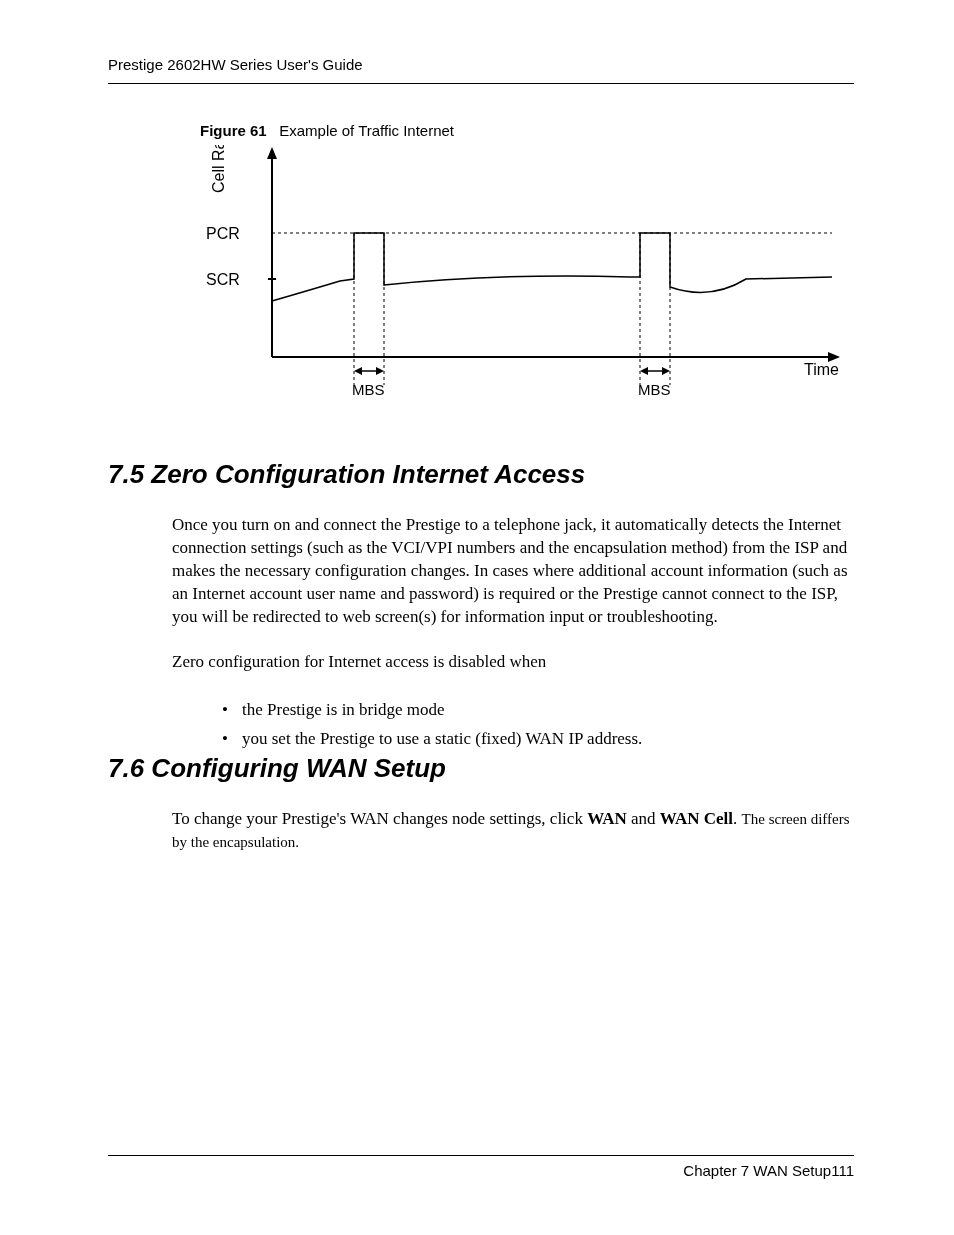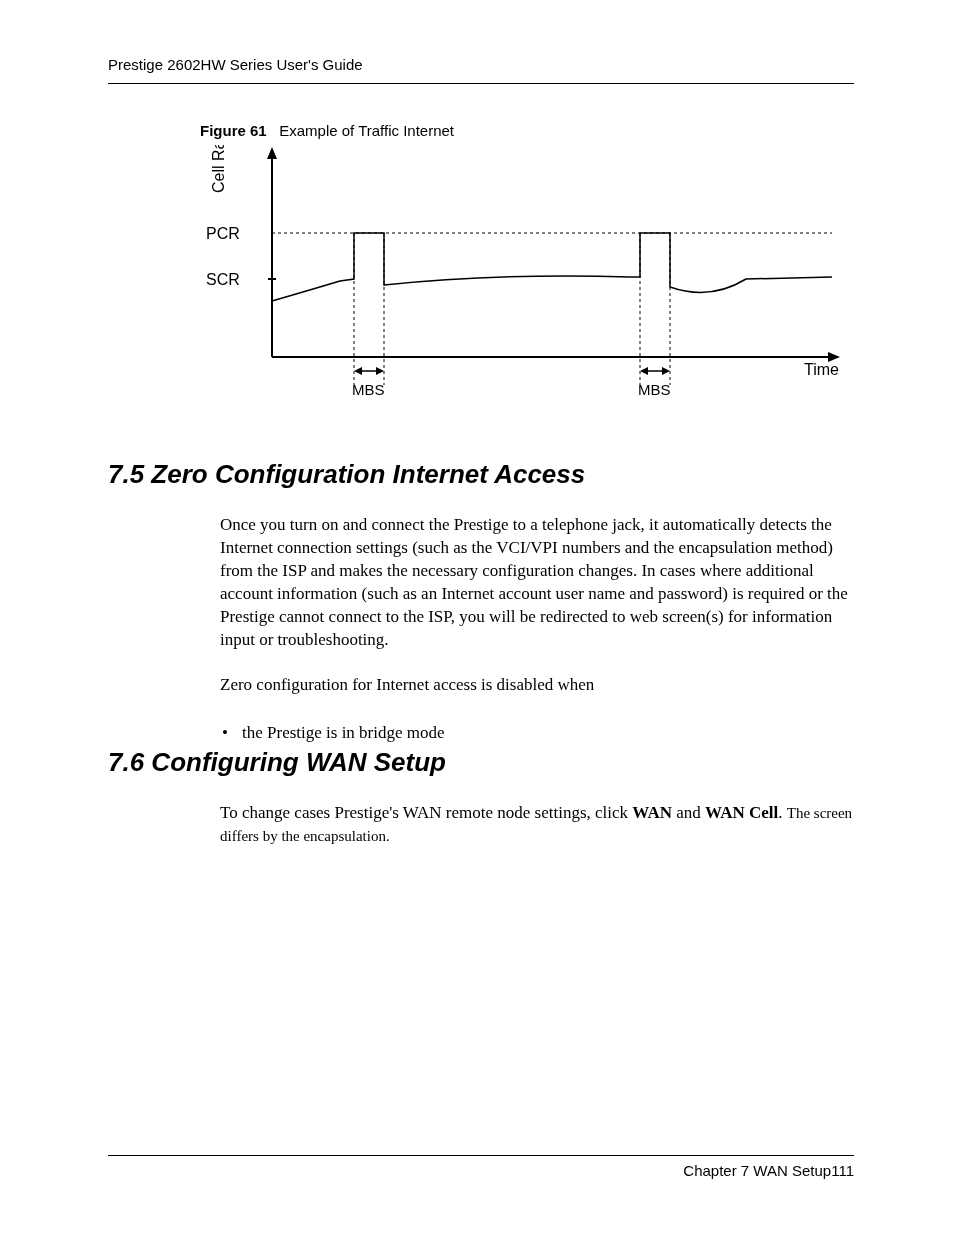--- a/index.html
+++ b/index.html
@@ -11,21 +11,21 @@
       color: #000;
       position: relative;
       padding: 56px 100px 0 108px;
     }
     .header-area { text-align: left; font-family: Arial, Helvetica, sans-serif; font-size: 15px; padding-bottom: 10px; }
     .hr-top { border: none; border-top: 1.5px solid #000; margin-bottom: 38px; }
     .figure-caption { font-family: Arial, Helvetica, sans-serif; font-size: 15px; margin-left: 92px; margin-bottom: 6px; }
     .figure-caption .bold { font-weight: 700; }
     .figure-wrap { margin-left: 92px; margin-bottom: 50px; }
     h2.section { font-family: Arial, Helvetica, sans-serif; font-weight: 700; font-size: 26px; margin-bottom: 24px; margin-left: 0; font-style: italic; }
-    p.body { font-size: 17px; line-height: 1.35; margin-left: 112px; margin-bottom: 22px; }
+    p.body { font-size: 17px; line-height: 1.35; margin-left: 64px; margin-bottom: 22px; }
     ul.bullets { list-style: none; margin-left: 114px; }
     ul.bullets li { font-size: 17px; line-height: 1.7; position: relative; padding-left: 20px; }
     ul.bullets li::before { content: "•"; position: absolute; left: 0; }
     .body .bold { font-weight: 700; }
     .small-tail { font-size: 15px; }
     .footer { position: absolute; bottom: 56px; left: 108px; right: 100px; }
     .hr-bot { border: none; border-top: 1.5px solid #000; margin-bottom: 6px; }
     .footer-row { display: flex; justify-content: flex-end; font-family: Arial, Helvetica, sans-serif; font-size: 15px; }
   </style>
 </head>
@@ -76,25 +76,26 @@
 
     <text x="604" y="230" font-family="Arial" font-size="16">Time</text>
   </svg>
 </div>
 
 <h2 class="section">7.5  Zero Configuration Internet Access</h2>
 <p class="body">Once you turn on and connect the Prestige to a telephone jack, it automatically detects the Internet connection settings (such as the VCI/VPI numbers and the encapsulation method) from the ISP and makes the necessary configuration changes. In cases where additional account information (such as an Internet account user name and password) is required or the Prestige cannot connect to the ISP, you will be redirected to web screen(s) for information input or troubleshooting.</p>
 <p class="body">Zero configuration for Internet access is disabled when</p>
 <ul class="bullets">
   <li>the Prestige is in bridge mode</li>
+  <li>you set the Prestige to use a static (fixed) WAN IP address.</li>
 </ul>
 
 <h2 class="section">7.6  Configuring WAN Setup</h2>
 <p class="body">
-  <span>To change cases Prestige's WAN remote node settings, click </span><span class="bold">WAN</span><span> and </span><span class="bold">WAN Cell</span><span>. </span><span class="small-tail">The screen differs by the encapsulation.</span>
+  <span>To change your Prestige's WAN changes node settings, click </span><span class="bold">WAN</span><span> and </span><span class="bold">WAN Cell</span><span>. </span><span class="small-tail">The screen differs by the encapsulation.</span>
 </p>
 
 <div class="footer">
   <hr class="hr-bot">
   <div class="footer-row">
     <span>Chapter 7 WAN Setup</span>
     <span>111</span>
   </div>
 </div>
 

